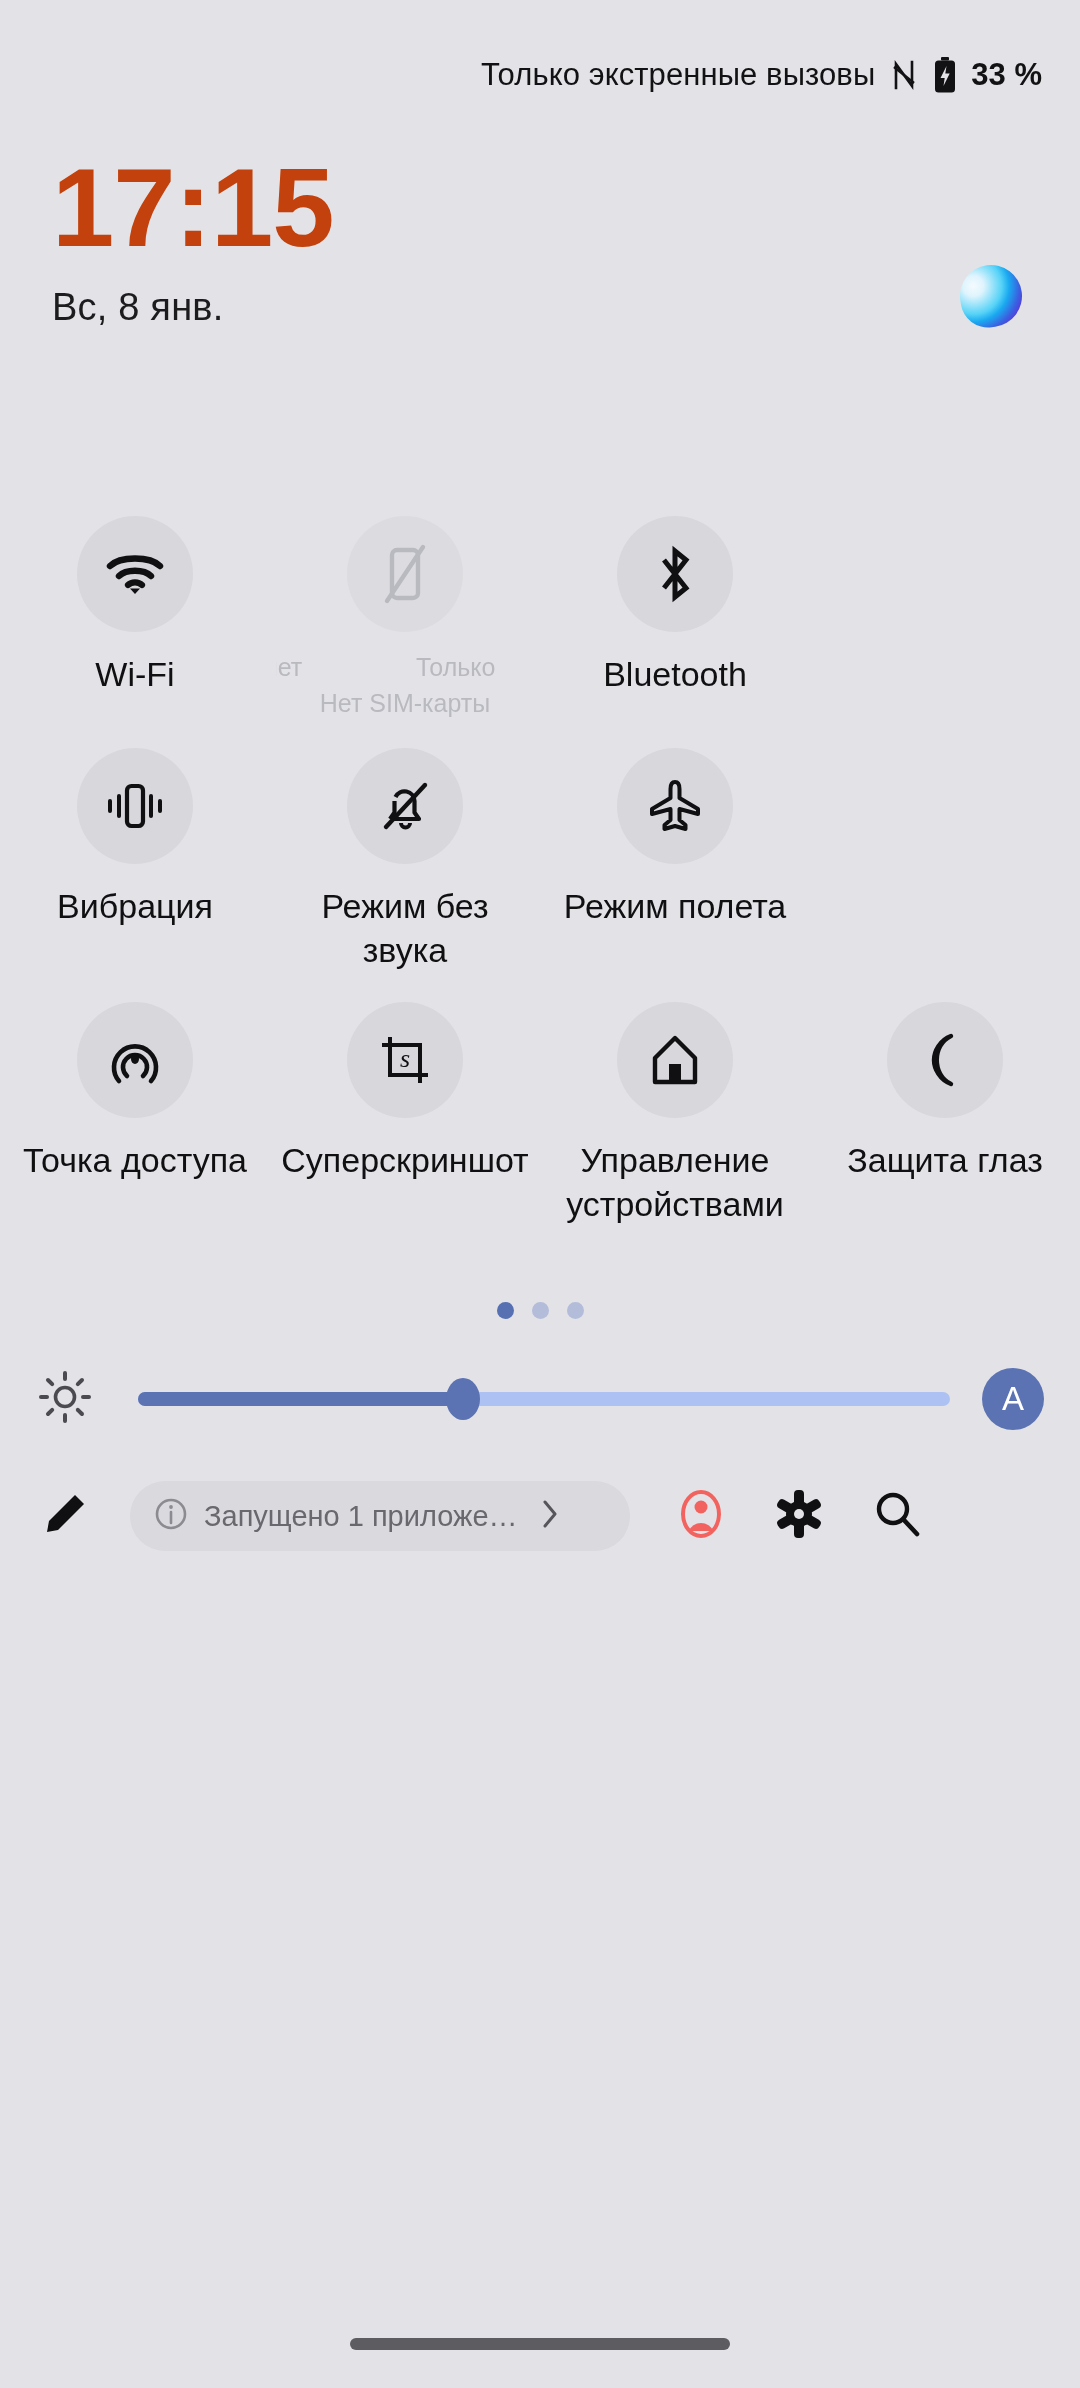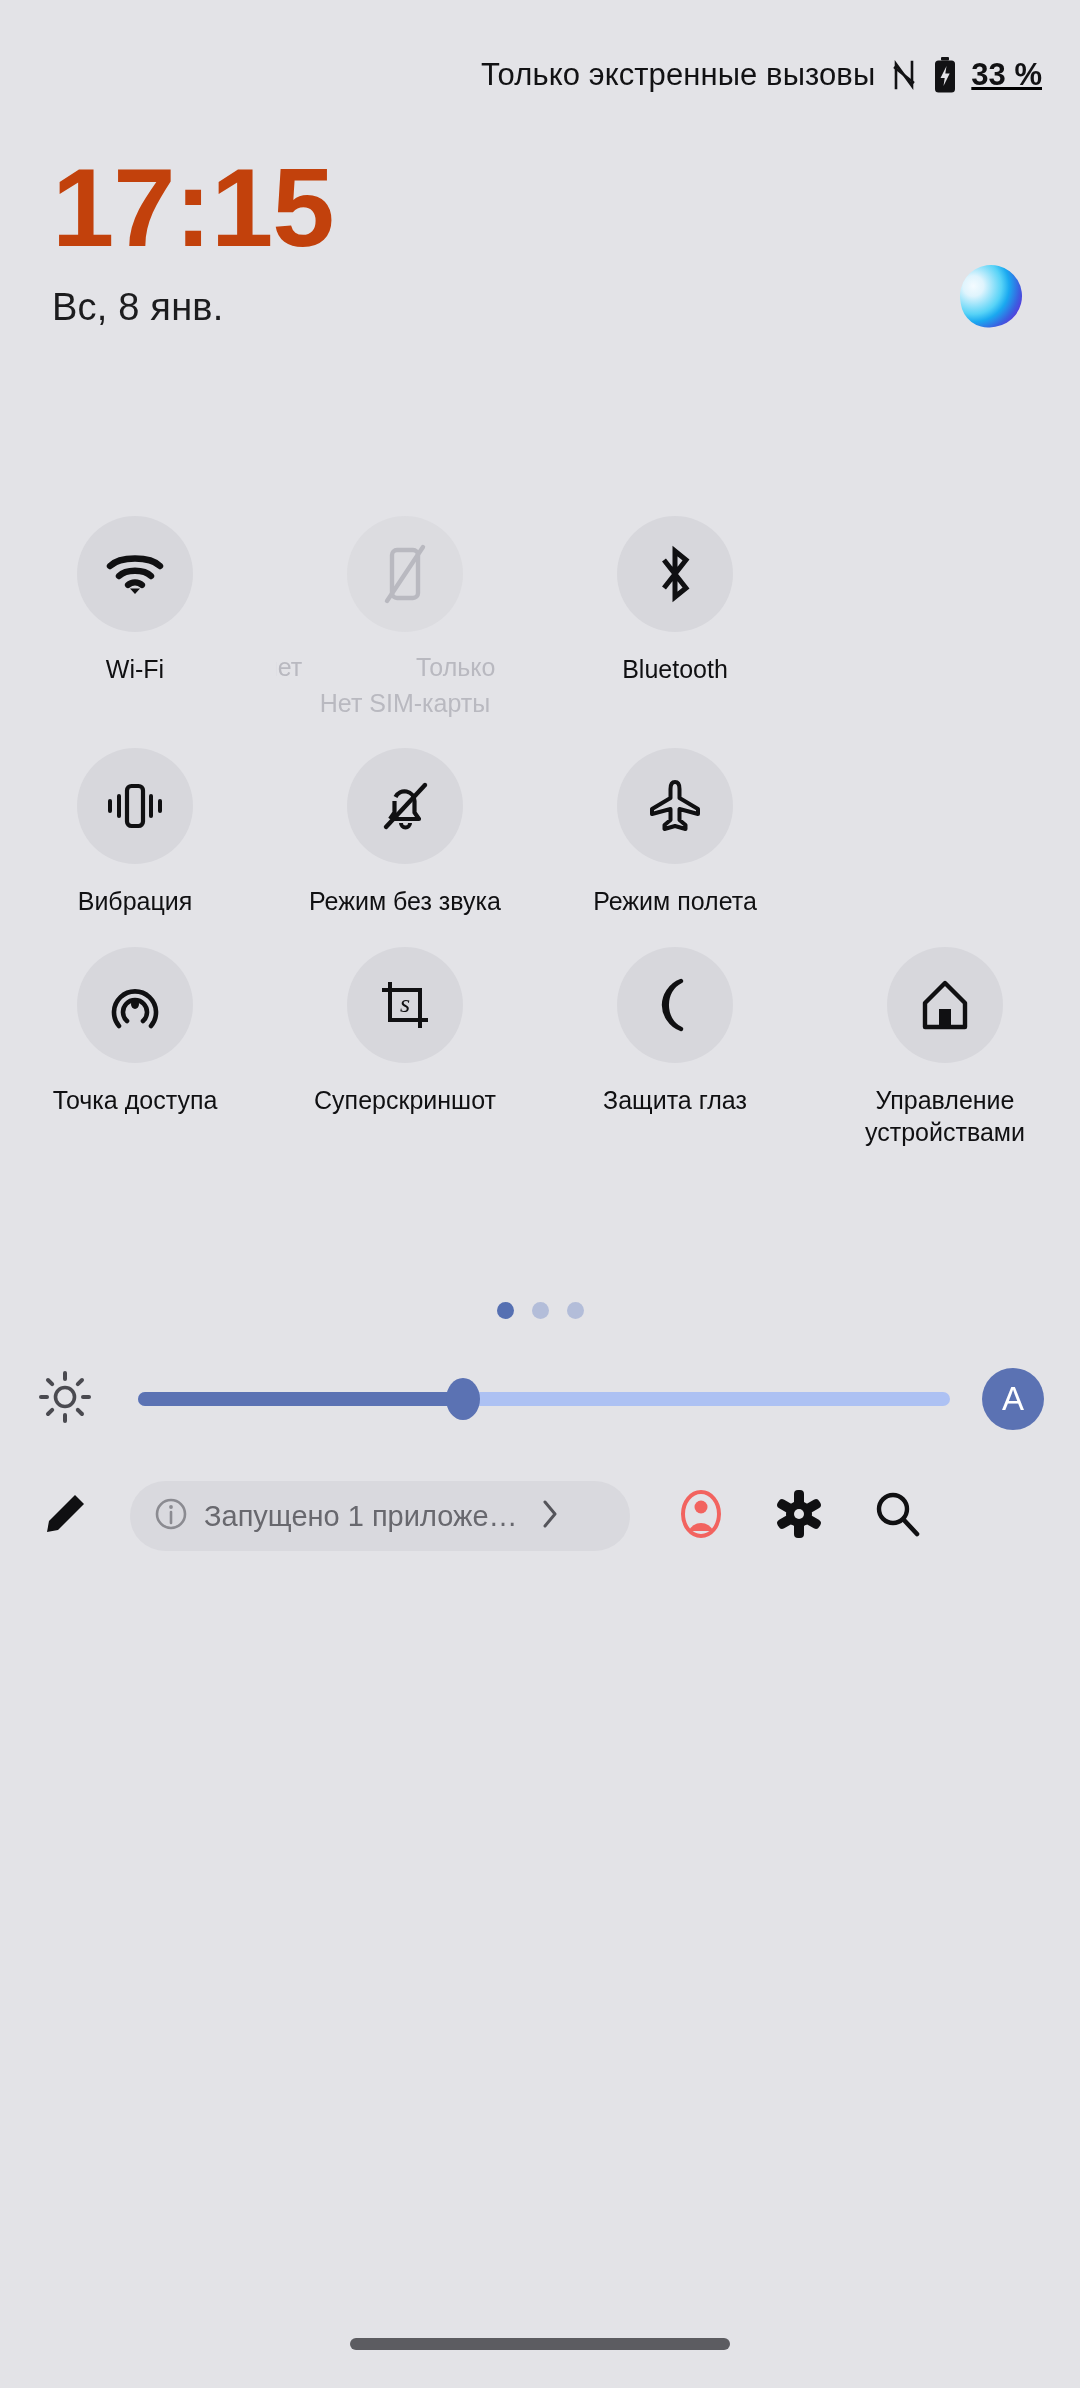--- a/index.html
+++ b/index.html
@@ -20,21 +20,21 @@
     position: absolute; top: 0; left: 0; right: 0;
     height: 150px;
     display: flex; align-items: center; justify-content: flex-end;
     padding-right: 38px;
     gap: 16px;
   }
   .status-text {
     font-size: 31px; color: #121214; letter-spacing: .1px;
   }
   .nfc-icon { width: 26px; height: 34px; display:block; }
-  .battery-wrap { display:flex; align-items:center; gap:14px;text-decoration:underline; }
+  .battery-wrap { display:flex; align-items:center; gap:14px; }
   .battery-icon { width: 24px; height: 36px; display:block; }
   .battery-pct { font-size: 31px; font-weight: 700; color: #121214; }
 
   
   .clockblock {
     position: absolute; top: 152px; left: 52px; right: 40px;
   }
   .clock {
     font-size: 112px; font-weight: 700; color: #c2410c;
     line-height: 1.0; letter-spacing: -1px;
@@ -69,21 +69,21 @@
   .tile-circle {
     width: 116px; height: 116px; border-radius: 50%;
     background: #d7d7dc;
     display: flex; align-items: center; justify-content: center;
   }
   .tile-circle.on { background: #5d73b5; }
   .tile-circle.off-dim { background: #dcdce0; }
   .tile svg { display: block; }
   .tile-label {
     margin-top: 21px;
-    font-size: 25px; color: #101012; text-align: center;
+    font-size: 34px; color: #101012; text-align: center;
     line-height: 1.28; max-width: 250px; font-weight: 400;
   }
   .tile-sub {
     font-size: 25px; color: #b9b9c0; text-align: center;
     margin-top: 4px;
   }
   
   .marquee-wrap {
     margin-top: 21px;
     width: 258px; height: 32px; overflow: hidden; position: relative;
@@ -305,38 +305,38 @@
               <text x="29" y="36" font-family="Liberation Serif, serif" font-size="26" font-style="italic" text-anchor="middle" fill="#101012">s</text>
             </svg>
           </span>
         </div>
         <div class="tile-label">Суперскриншот</div>
       </div>
 
       <div class="tile">
         <div class="tile-circle">
           <span>
-            <svg width="50" height="58" viewBox="0 0 50 58">
-              <path d="M31 5 C12 14, 12 44, 31 53 C20 49, 14 38, 14 29 C14 20, 20 9, 31 5 Z" fill="none" stroke="#101012" stroke-width="4.4" stroke-linejoin="round"></path>
-            </svg>
-          </span>
-        </div>
-        <div class="tile-label">Защита глаз</div>
-      </div>
-
-      <div class="tile">
-        <div class="tile-circle">
-          <span>
             <svg width="56" height="56" viewBox="0 0 56 56">
               <path d="M28 6 L48 26 v24 h-40 V26 Z" fill="none" stroke="#101012" stroke-width="4.4" stroke-linejoin="round"></path>
               <rect x="22" y="32" width="12" height="18" fill="#101012"></rect>
             </svg>
           </span>
         </div>
         <div class="tile-label">Управление устройствами</div>
+      </div>
+
+      <div class="tile">
+        <div class="tile-circle">
+          <span>
+            <svg width="50" height="58" viewBox="0 0 50 58">
+              <path d="M31 5 C12 14, 12 44, 31 53 C20 49, 14 38, 14 29 C14 20, 20 9, 31 5 Z" fill="none" stroke="#101012" stroke-width="4.4" stroke-linejoin="round"></path>
+            </svg>
+          </span>
+        </div>
+        <div class="tile-label">Защита глаз</div>
       </div>
     </div>
   </div>
 
   <div class="dots">
     <div class="dot active"></div>
     <div class="dot"></div>
     <div class="dot"></div>
   </div>
 

